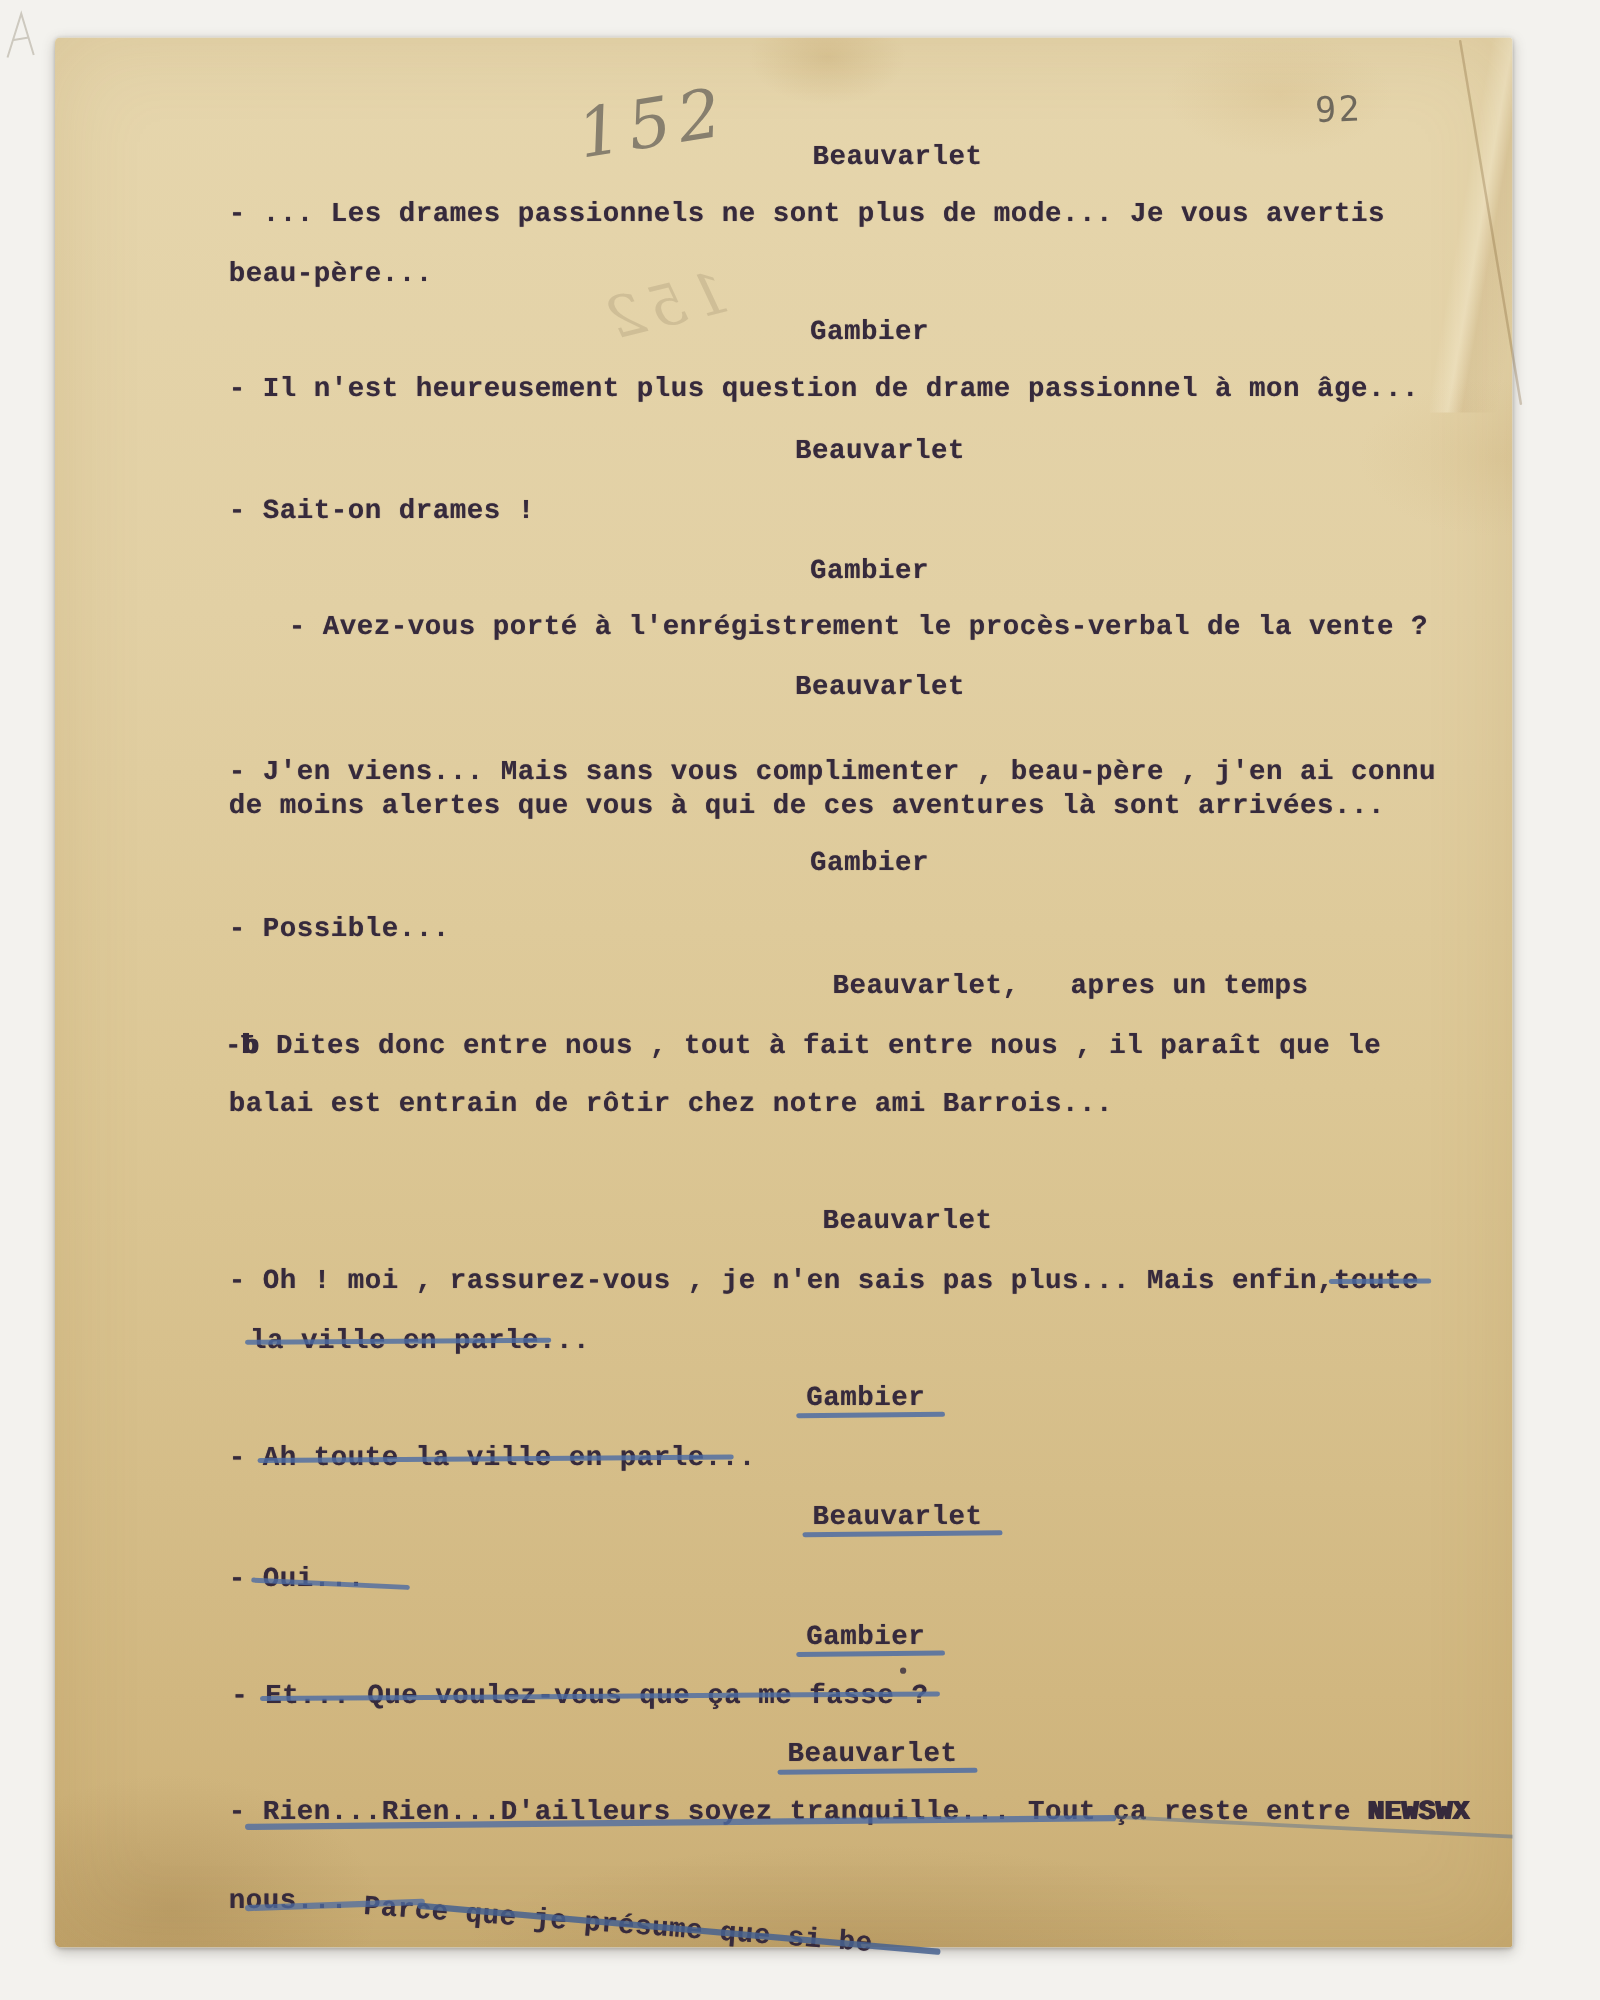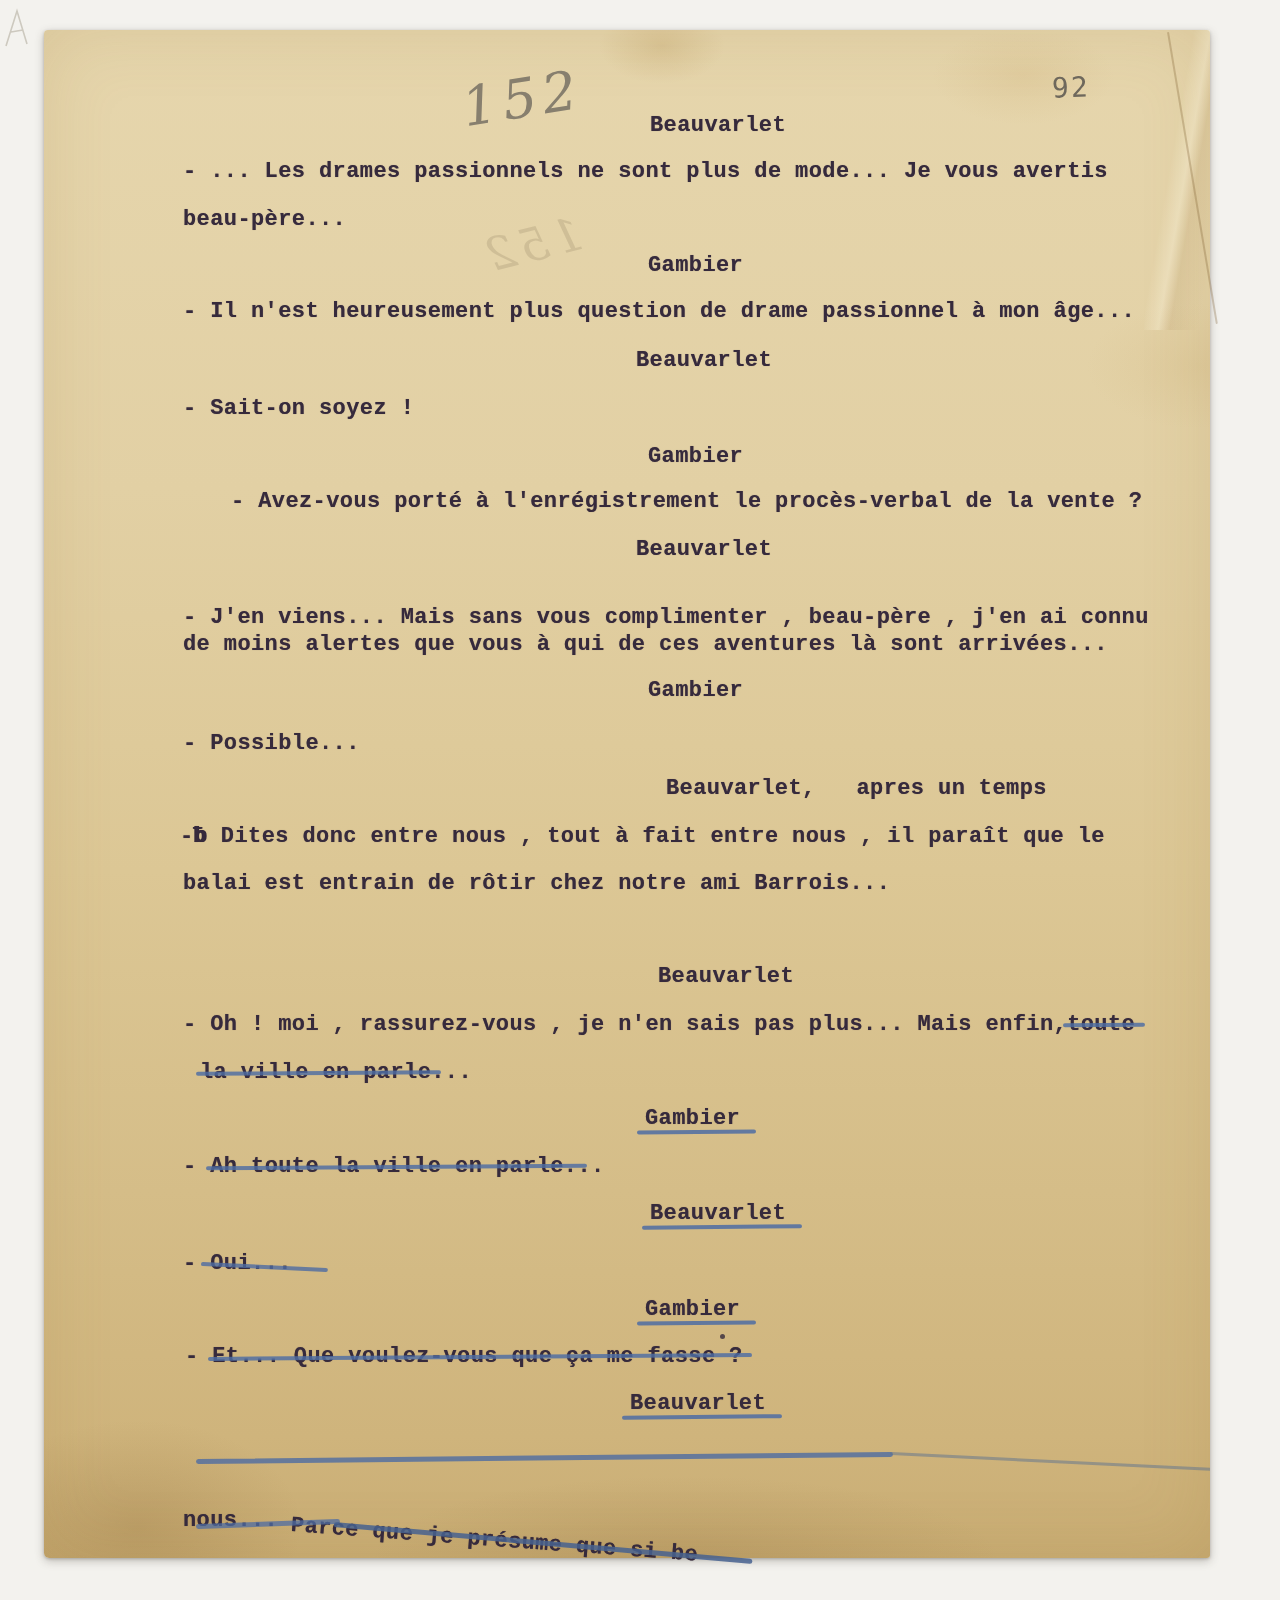--- a/index.html
+++ b/index.html
@@ -92,41 +92,42 @@
   <div class="typed-92">92</div>
   <div class="ghost-152">152</div>
 
   <div class="content" id="content">
       <div class="line" style="left: 606px; top: 82px;"><span>Beauvarlet</span></div>
       <div class="line" style="left: 139px; top: 128px;"><span>- ... Les drames passionnels ne sont plus de mode... Je vous avertis</span></div>
       <div class="line" style="left: 139px; top: 176px; font-family: Liberation Mono, monospace;"><span>beau-père...</span></div>
       <div class="line" style="left: 604px; top: 222px;"><span>Gambier</span></div>
       <div class="line" style="left: 139px; top: 268px;"><span>- Il n'est heureusement plus question de drame passionnel à mon âge...</span></div>
       <div class="line" style="left: 592px; top: 317px;"><span>Beauvarlet</span></div>
-      <div class="line" style="left: 139px; top: 365px;"><span>- Sait-on soyez !</span></div>
+      <div class="line" style="left: 139px; top: 365px;"><span>- Sait-on drames !</span></div>
       <div class="line" style="left: 604px; top: 413px;"><span>Gambier</span></div>
       <div class="line" style="left: 139px; top: 458px; margin-left: 48px;"><span>- Avez-vous porté à l'enrégistrement le procès-verbal de la vente ?</span></div>
       <div class="line" style="left: 592px; top: 506px;"><span>Beauvarlet</span></div>
       <div class="line" style="left: 139px; top: 554px; margin-top: 20px;"><span>- J'en viens... Mais sans vous complimenter , beau-père , j'en ai connu</span></div>
       <div class="line" style="left: 139px; top: 601px;"><span>de moins alertes que vous à qui de ces aventures là sont arrivées...</span></div>
       <div class="line" style="left: 604px; top: 647px;"><span>Gambier</span></div>
       <div class="line" style="left: 139px; top: 700px;"><span>- Possible...</span></div>
       <div class="line" style="left: 622px; top: 745px;"><span>Beauvarlet,   apres un temps</span></div>
       <div class="line" style="left: 136px; top: 793px;"><span>-</span><span class="seg-overtype">ƀ</span><span> Dites donc entre nous , tout à fait entre nous , il paraît que le</span></div>
       <div class="line" style="left: 139px; top: 840px;"><span>balai est entrain de rôtir chez notre ami Barrois...</span></div>
       <div class="line" style="left: 614px; top: 933px;"><span>Beauvarlet</span></div>
       <div class="line" style="left: 139px; top: 981px;"><span>- Oh ! moi , rassurez-vous , je n'en sais pas plus... Mais enfin,</span><span class="seg-strike">toute</span></div>
       <div class="line" style="left: 156px; top: 1029px;"><span class="seg-strike">la ville en parle</span><span>...</span></div>
       <div class="line underlined" style="left: 601px; top: 1075px;"><span>Gambier</span></div>
       <div class="line" style="left: 139px; top: 1123px;"><span>- </span><span class="seg-strike">Ah toute la ville en parle.</span><span>..</span></div>
       <div class="line underlined" style="left: 606px; top: 1170px;"><span>Beauvarlet</span></div>
       <div class="line" style="left: 139px; top: 1220px;"><span>- </span><span>Oui</span><span>...</span></div>
       <div class="line underlined" style="left: 601px; top: 1266px;"><span>Gambier</span></div>
       <div class="line" style="left: 141px; top: 1313px;"><span>- </span><span class="seg-strike">Et... Que voulez-vous que ça me fasse ?</span></div>
       <div class="line underlined" style="left: 586px; top: 1360px;"><span>Beauvarlet</span></div>
+      <div class="line" style="left: 139px; top: 1406px;"><span>- Rien...Rien...D'ailleurs soyez tranquille... Tout ça reste entre </span><span class="seg-overtype">NEWSWX</span></div>
       <div class="line" style="left: 139px; top: 1477px;"><span>nous...</span></div>
       <div class="line" style="left: 248px; top: 1482px; transform: rotate(4.2deg); transform-origin: 0px 0px;"><span>Parce que je présume que si be</span></div>
       <div class="pen-line" style="left: 152px; top: 1429px; width: 697.035px; height: 4.5px; background: rgb(77, 108, 163); opacity: 0.8; transform: rotate(-0.575405deg);"></div>
       <div class="pen-line" style="left: 846px; top: 1422px; width: 326.392px; height: 3px; background: rgb(92, 114, 144); opacity: 0.5; transform: rotate(2.80981deg);"></div>
       <div class="pen-line" style="left: 152px; top: 1494px; width: 144.087px; height: 4.5px; background: rgb(77, 108, 163); opacity: 0.75; transform: rotate(-1.98864deg);"></div>
       <div class="pen-line" style="left: 290px; top: 1492px; width: 419.634px; height: 4.5px; background: rgb(70, 97, 143); opacity: 0.85; transform: rotate(5.05845deg);"></div>
       <div class="pen-line" style="left: 157px; top: 1232px; width: 127.142px; height: 4px; background: rgb(77, 108, 163); opacity: 0.8; transform: rotate(2.70488deg);"></div>
       <div class="pen-dot" style="left: 675.5px; top: 1303.5px; width: 5px; height: 5px; background: rgb(54, 42, 60); opacity: 0.8;"></div>
     </div>
 </div>

